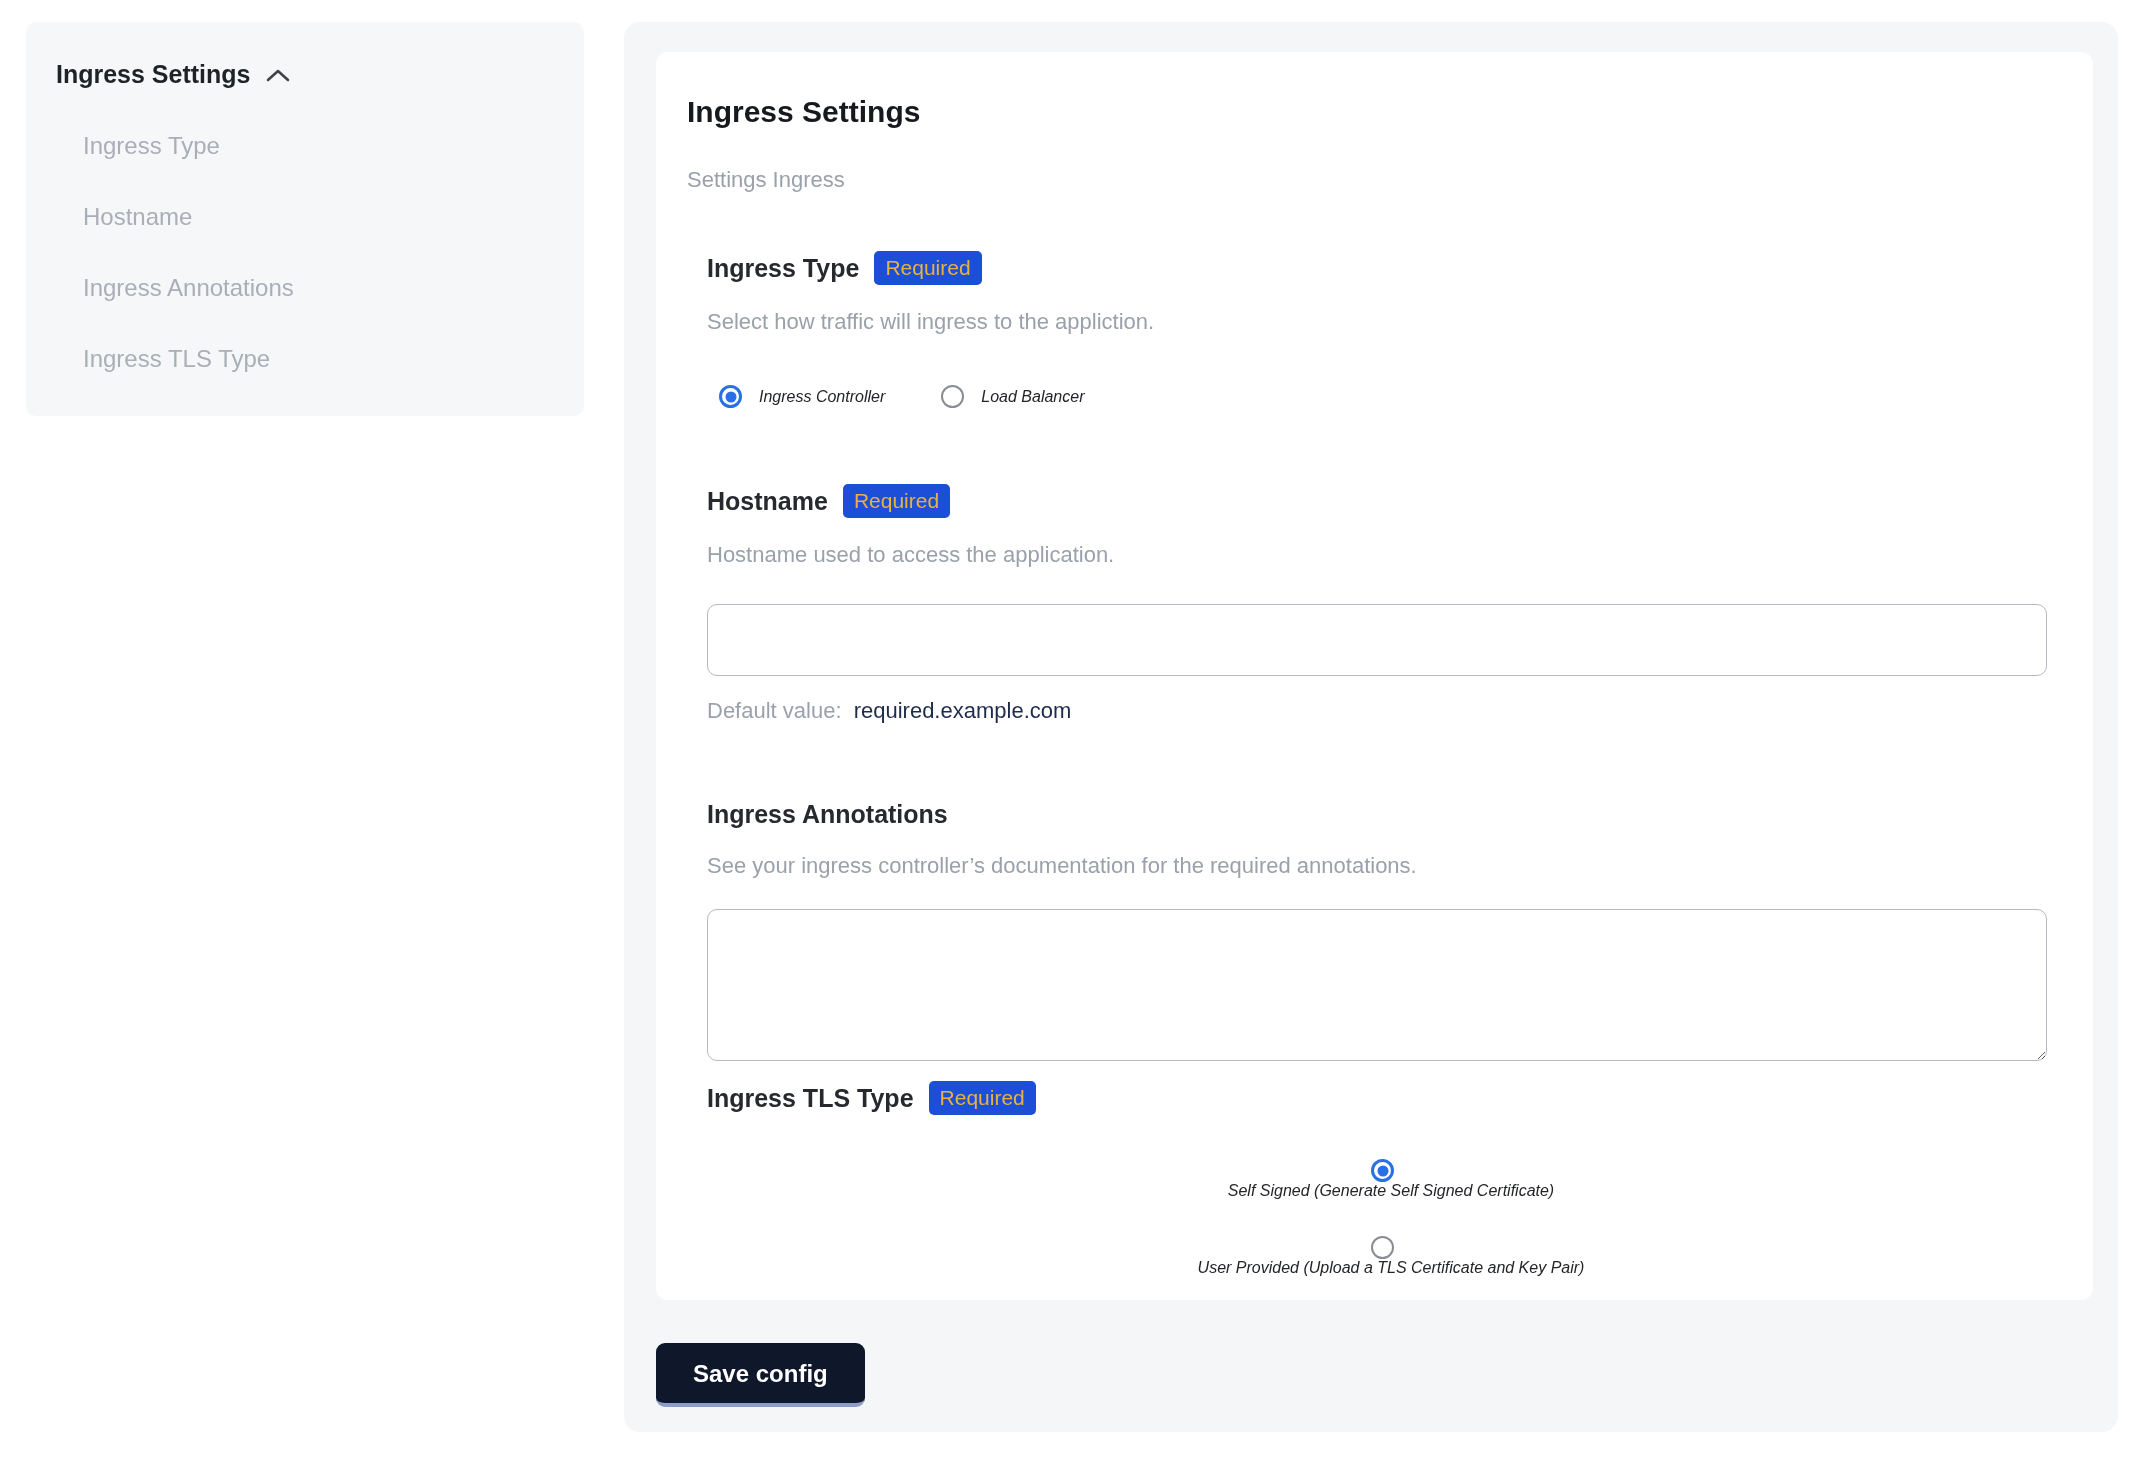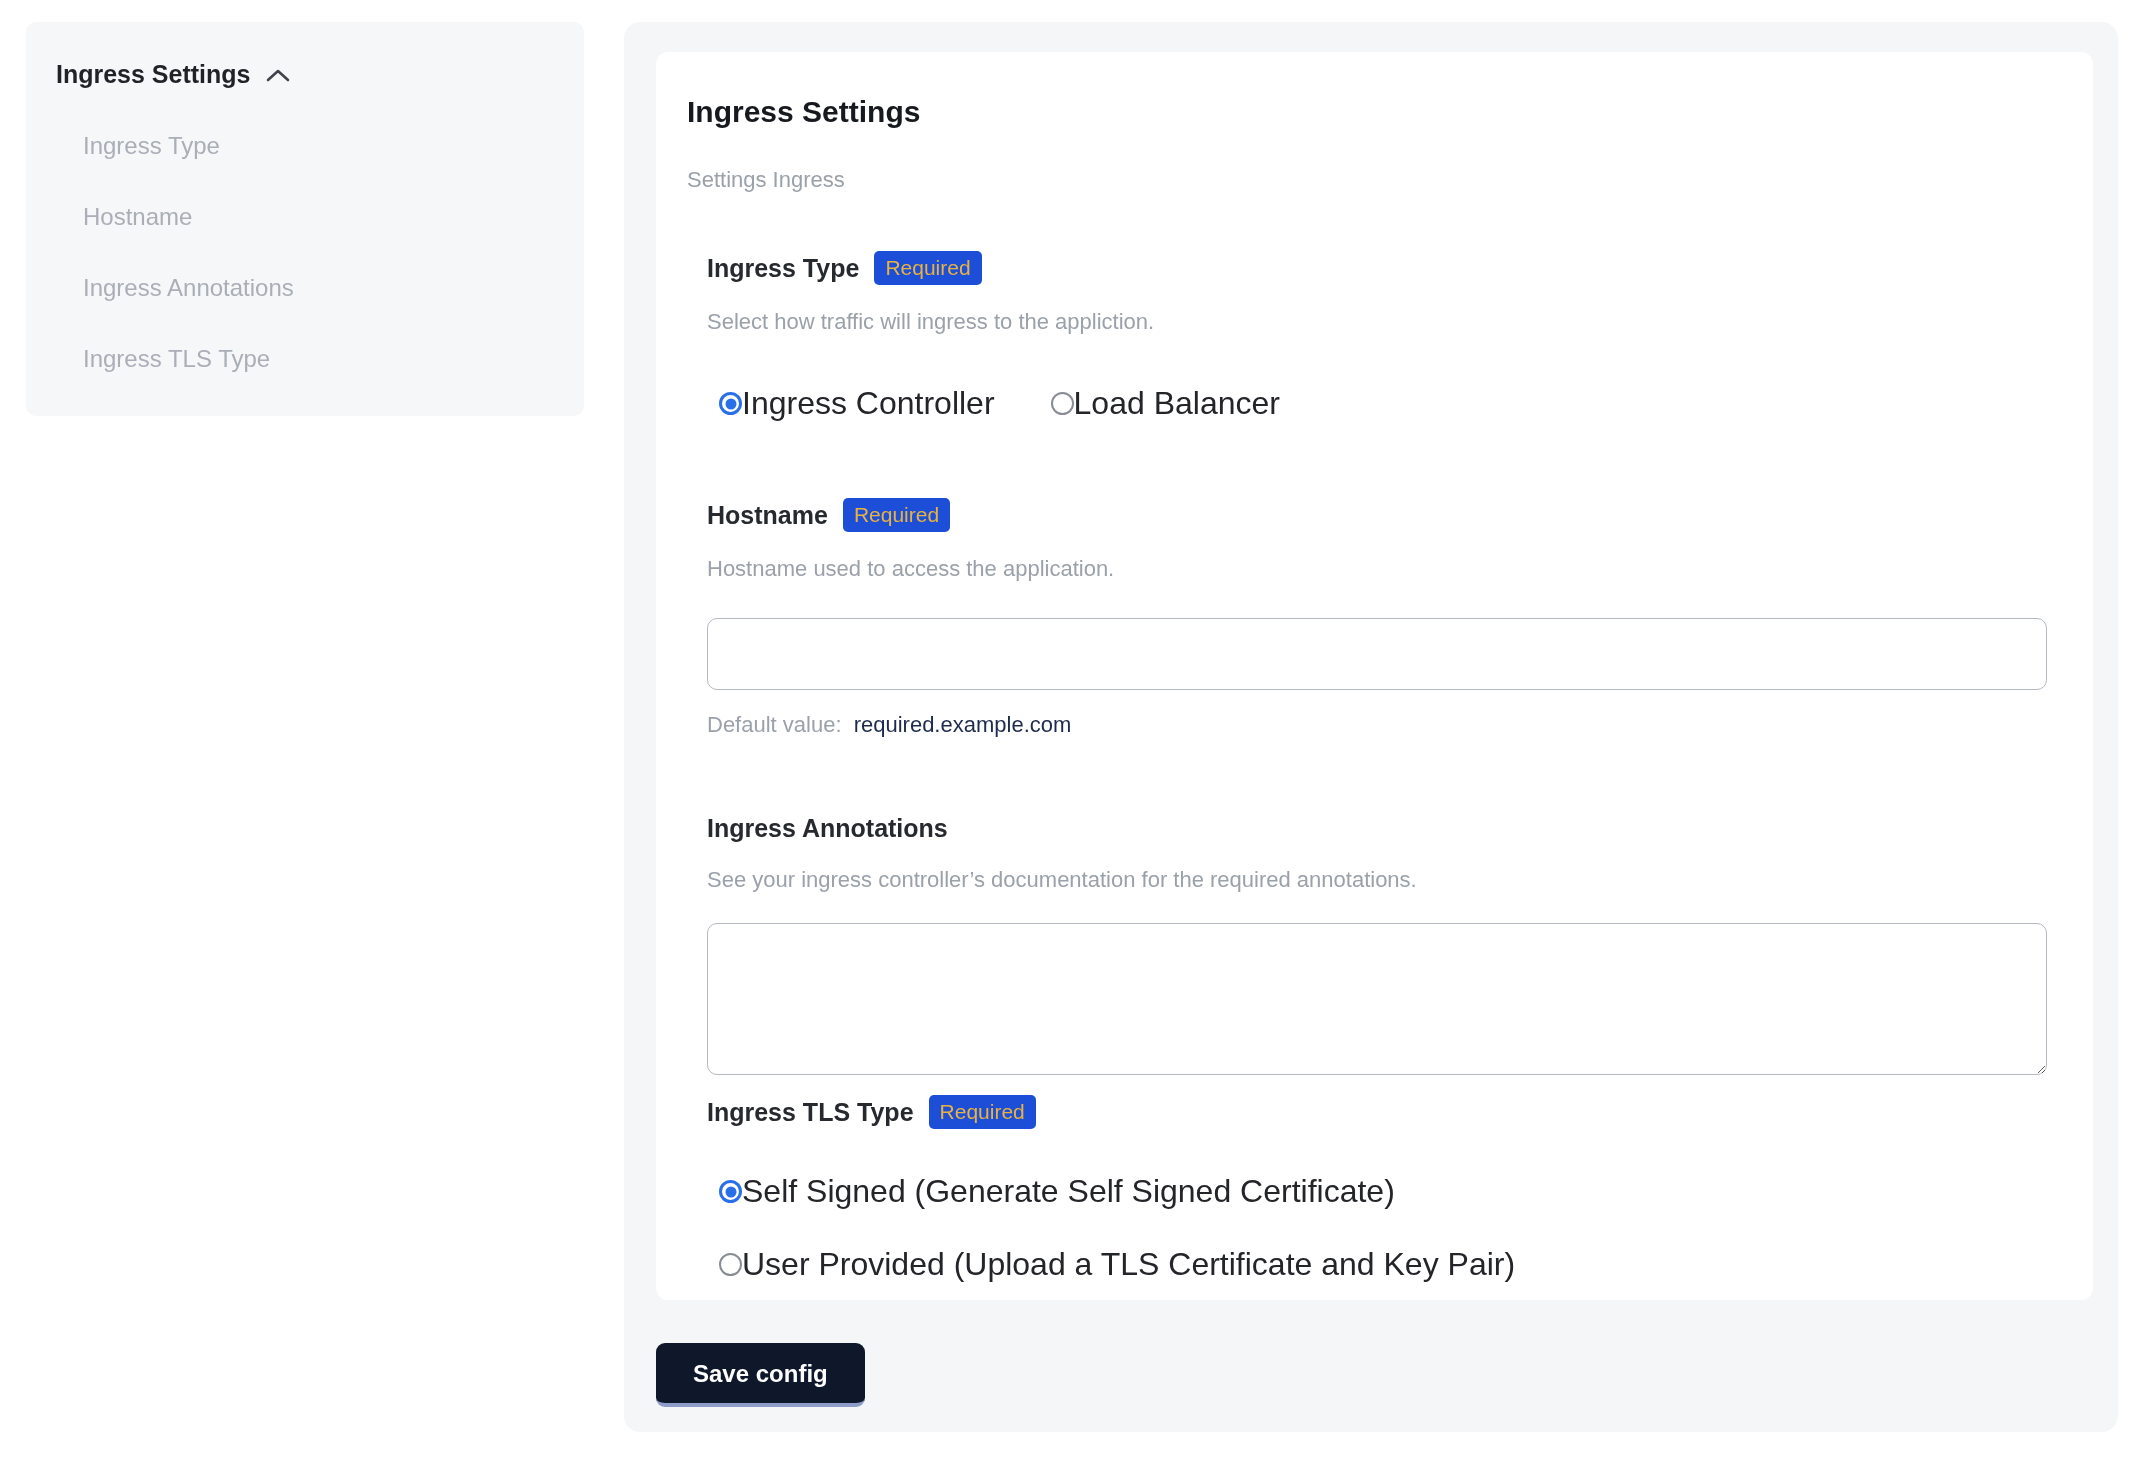--- a/index.html
+++ b/index.html
@@ -61,21 +61,21 @@
     width: 23px; height: 23px; border-radius: 50%;
     border: 2px solid #888d94; background: #ffffff;
     position: relative; flex: 0 0 auto;
   }
   .radio.selected { border: 3px solid #2970e8; }
   .radio.selected::after {
     content: ""; position: absolute; left: 50%; top: 50%;
     width: 11px; height: 11px; border-radius: 50%;
     background: #2970e8; transform: translate(-50%,-50%);
   }
-  .radio-label { font-size: 32px; color: #232529; font-weight: 500; }
+  .radio-label { margin-left: 17px; font-size: 16px; color: #232529; font-weight: 500; font-style: italic; }
 
   
   .text-input {
     display: block; margin-top: 36px;
     width: 1340px; height: 72px;
     border: 1px solid #b5bac2; border-radius: 10px;
     background: #ffffff; font-size: 24px; padding: 0 18px;
     color: #232529; outline: none;
     font-family: "Liberation Sans", sans-serif;
   }
@@ -87,21 +87,21 @@
     display: block; margin-top: 30px;
     width: 1340px; height: 152px;
     border: 1px solid #b5bac2; border-radius: 10px;
     background: #ffffff; font-size: 24px; padding: 12px 18px;
     color: #232529; outline: none; resize: both;
     font-family: "Liberation Sans", sans-serif;
   }
 
   .section-tls { margin-top: 20px; }
   .radio-stack { padding-left: 12px; }
-  .radio-stack .radio-option { margin-top: 44px; }
+  .radio-stack .radio-option { margin-top: 44px; flex-direction: column; }
   .radio-stack .radio-option + .radio-option { margin-top: 36px; }
 
   
   .save-button {
     margin-top: 43px; margin-left: 0;
     display: inline-block;
     background: #0f172a; color: #ffffff;
     font-size: 24px; font-weight: 700;
     font-family: "Liberation Sans", sans-serif;
     border: none; border-bottom: 4px solid #8d9cc8;

